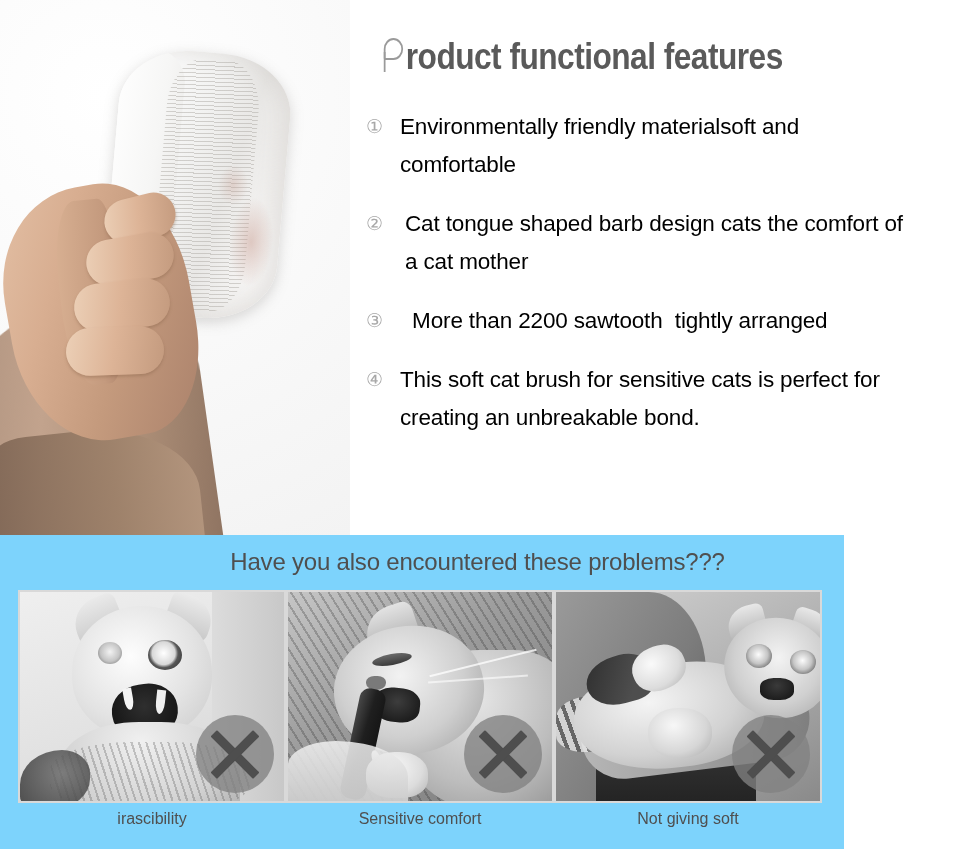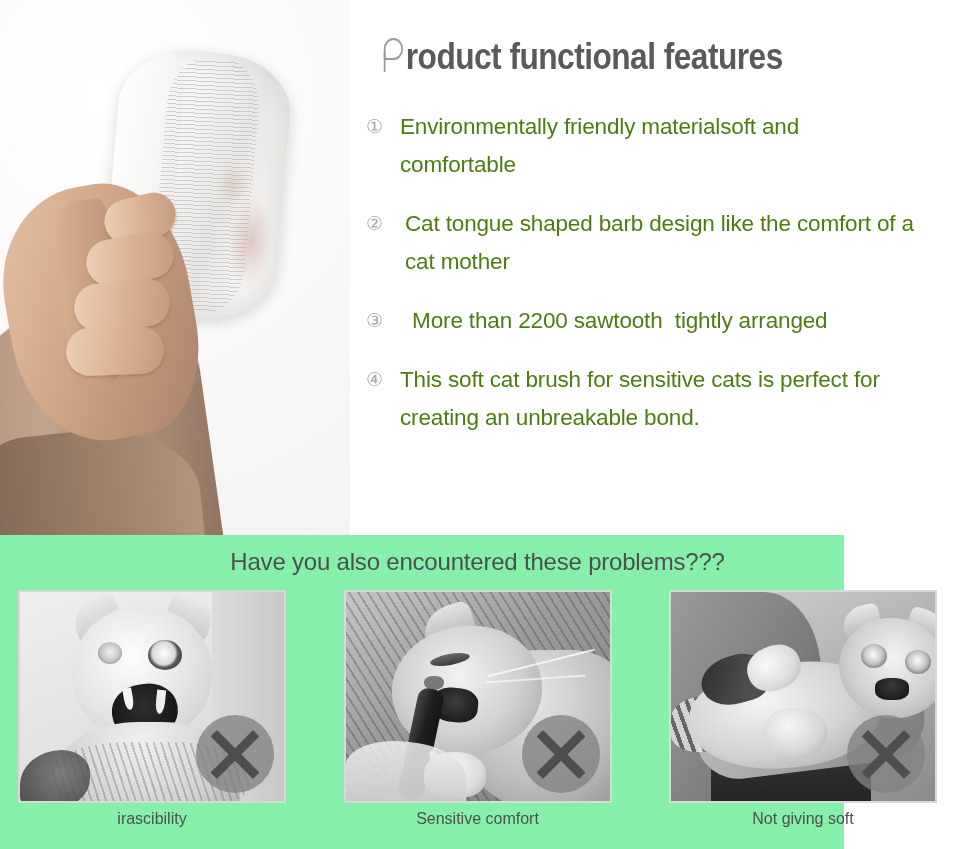--- a/index.html
+++ b/index.html
@@ -205,54 +205,54 @@
     text-align: left;
     font-size: 19px;
     color: #a8a8a8;
     line-height: 38px;
     padding-left: 6px;
   }
   .feature-text {
     flex: 1 1 auto;
     font-size: 22.5px;
     line-height: 38px;
-    color: #4d7c0f;
+    color: #000000;
     letter-spacing: -0.15px;
     white-space: pre-wrap;
     padding-right: 34px;
   }
   .feature-item.indent-a .feature-text { padding-left: 5px; }
   .feature-item.indent-b .feature-text { padding-left: 6px; }
 
   
   .problems-section {
     position: absolute;
     left: 0;
     top: 535px;
     width: 844px;
     height: 314px;
-    background: #86efac;
+    background: #7dd3fc;
   }
   .problems-heading {
     position: absolute;
     left: 0;
     top: 13px;
     width: 955px;
     text-align: center;
     font-size: 24px;
     color: #4f4f4f;
     letter-spacing: -0.2px;
   }
   .problem-grid {
     position: absolute;
     left: 18px;
     top: 55px;
     width: 919px;
     display: flex;
-    justify-content: space-between;
+    justify-content: flex-start;
   }
   .problem-card {
     width: 268px;
   }
   .problem-photo {
     position: relative;
     width: 100%;
     height: 213px;
     border: 2px solid #ded8d0;
     box-sizing: border-box;
@@ -407,21 +407,21 @@
 
     <div class="feature-list">
 
       <div class="feature-item">
         <div class="feature-num">①</div>
         <div class="feature-text">Environmentally friendly materialsoft and comfortable</div>
       </div>
 
       <div class="feature-item indent-a">
         <div class="feature-num">②</div>
-        <div class="feature-text">Cat tongue shaped barb design like the comfort of a cat mother</div>
+        <div class="feature-text">Cat tongue shaped barb design cats the comfort of a cat mother</div>
       </div>
 
       <div class="feature-item indent-b">
         <div class="feature-num">③</div>
         <div class="feature-text"> More than 2200 sawtooth  tightly arranged</div>
       </div>
 
       <div class="feature-item">
         <div class="feature-num">④</div>
         <div class="feature-text">This soft cat brush for sensitive cats is perfect for creating an unbreakable bond.</div>

